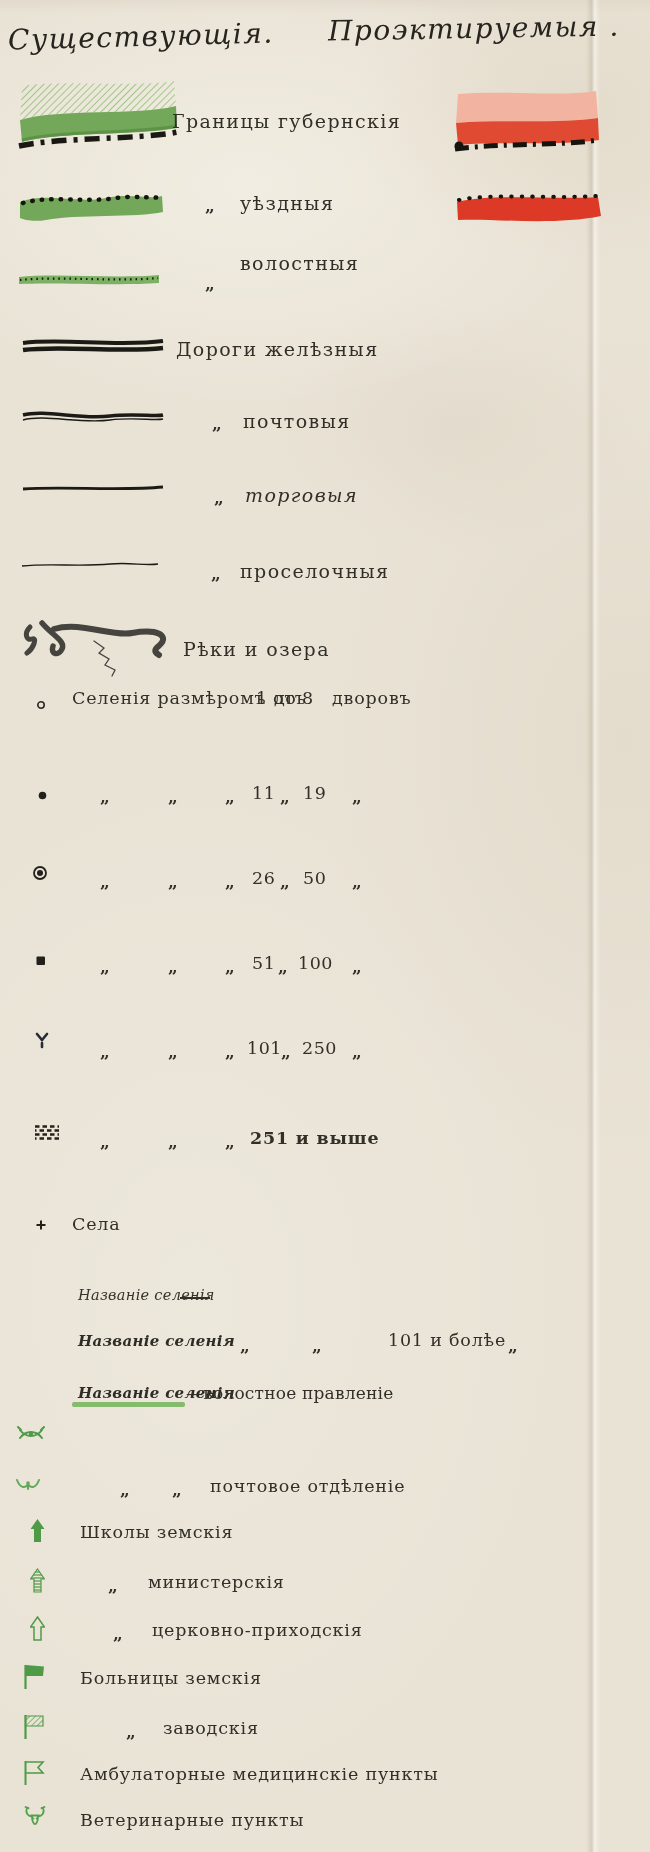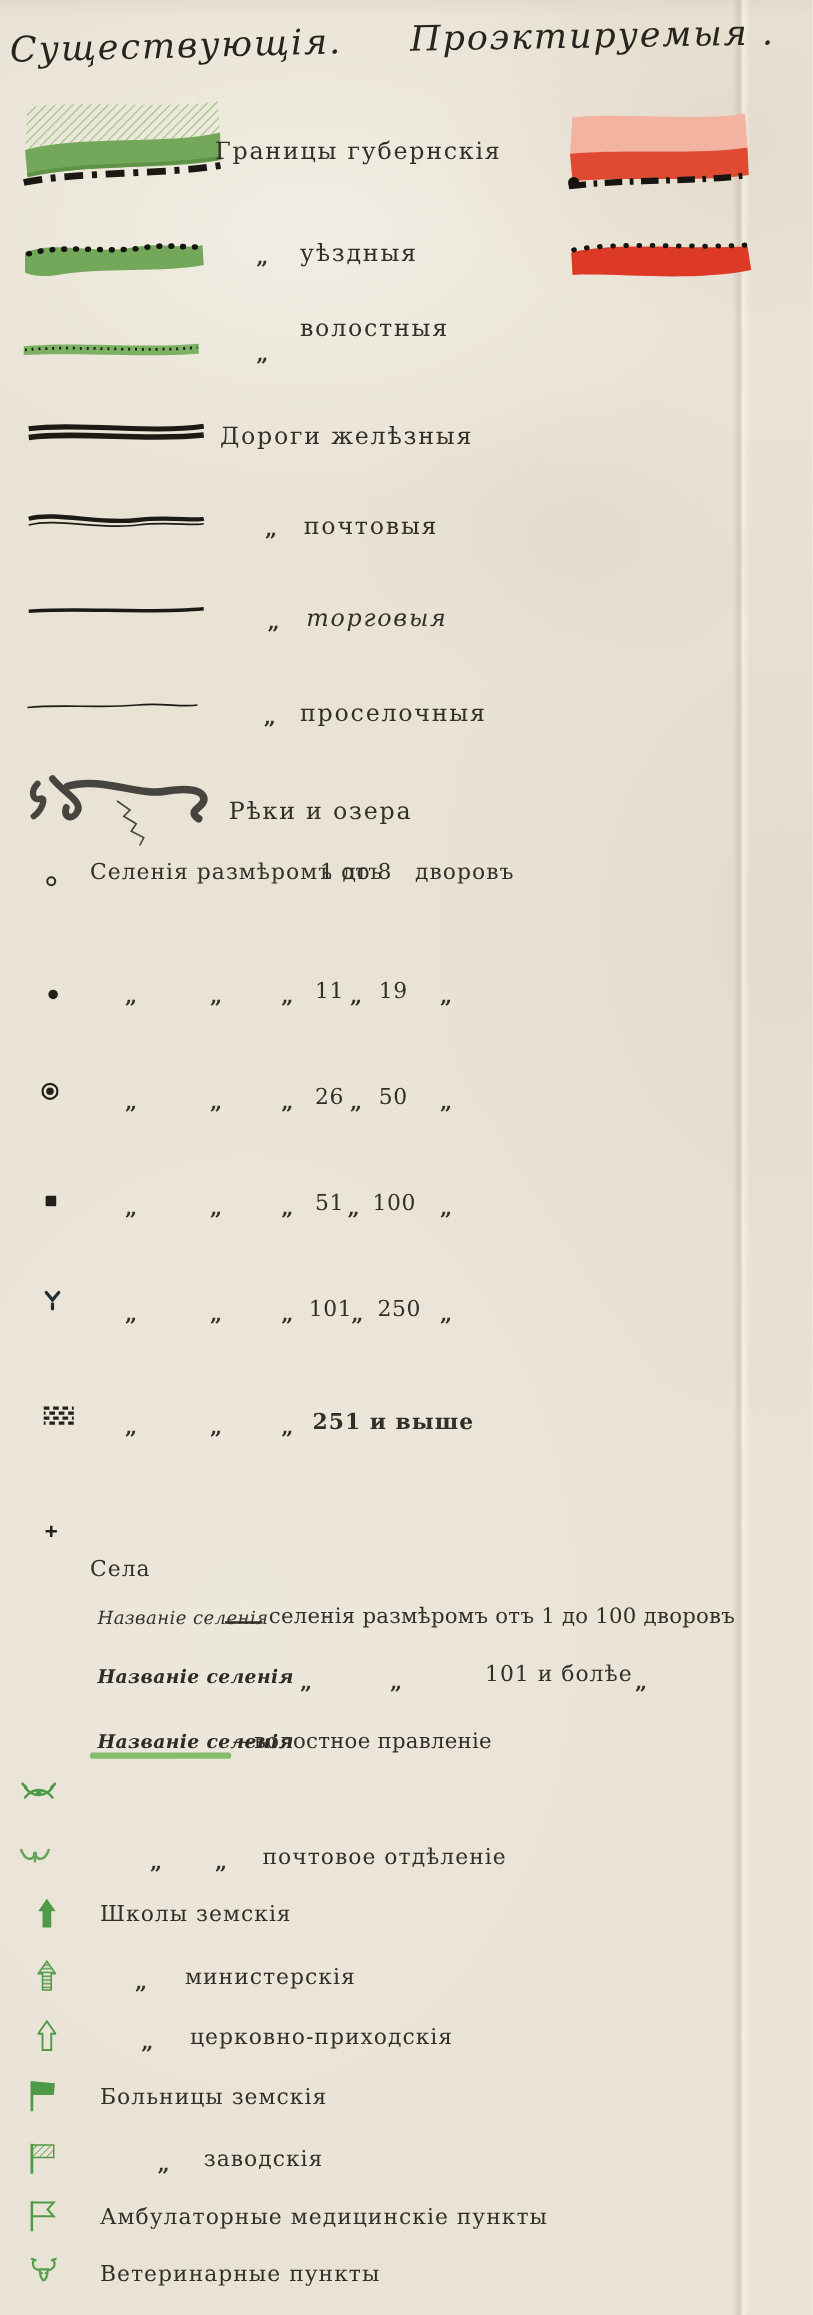--- a/index.html
+++ b/index.html
@@ -178,25 +178,24 @@
     </g>
   </svg>
   <div class="q" style="left:100px;top:1132px;">„</div>
   <div class="q" style="left:168px;top:1132px;">„</div>
   <div class="q" style="left:225px;top:1132px;">„</div>
   <div class="lbl" style="left:250px;top:1128px;font-weight:bold;">251 и выше</div>
 
   <svg class="icon" style="left:36px;top:1220px;" width="10" height="10" viewBox="0 0 10 10">
     <path d="M5,0.5 V9.5 M0.5,5 H9.5" stroke="#21201b" stroke-width="2" fill="none"></path>
   </svg>
-  <div class="lbl" style="left:72px;top:1214px;margin-top:32px;">Села</div>
+  <div class="lbl" style="left:72px;top:1214px;">Села</div>
 
   <div class="name-light" style="left:78px;top:1287px;">Названіе селенія</div>
   <div class="dash-rule" style="left:180px;top:1297px;"></div>
-  <div class="lbl tight" style="left:215px;top:1283px;">селенія размѣромъ отъ 1 до 100 дворовъ</div>
 
   <div class="name-bold" style="left:78px;top:1332px;">Названіе селенія</div>
   <div class="q" style="left:240px;top:1336px;">„</div>
   <div class="q" style="left:312px;top:1336px;">„</div>
   <div class="lbl" style="left:388px;top:1330px;">101 и болѣе</div>
   <div class="q" style="left:508px;top:1336px;">„</div>
 
   <div class="name-bold" style="left:78px;top:1384px;">Названіе селенія</div>
   <div class="green-underline" style="left:72px;top:1402px;"></div>
   <div class="lbl tight" style="left:186px;top:1383px;">—волостное правленіе</div>

